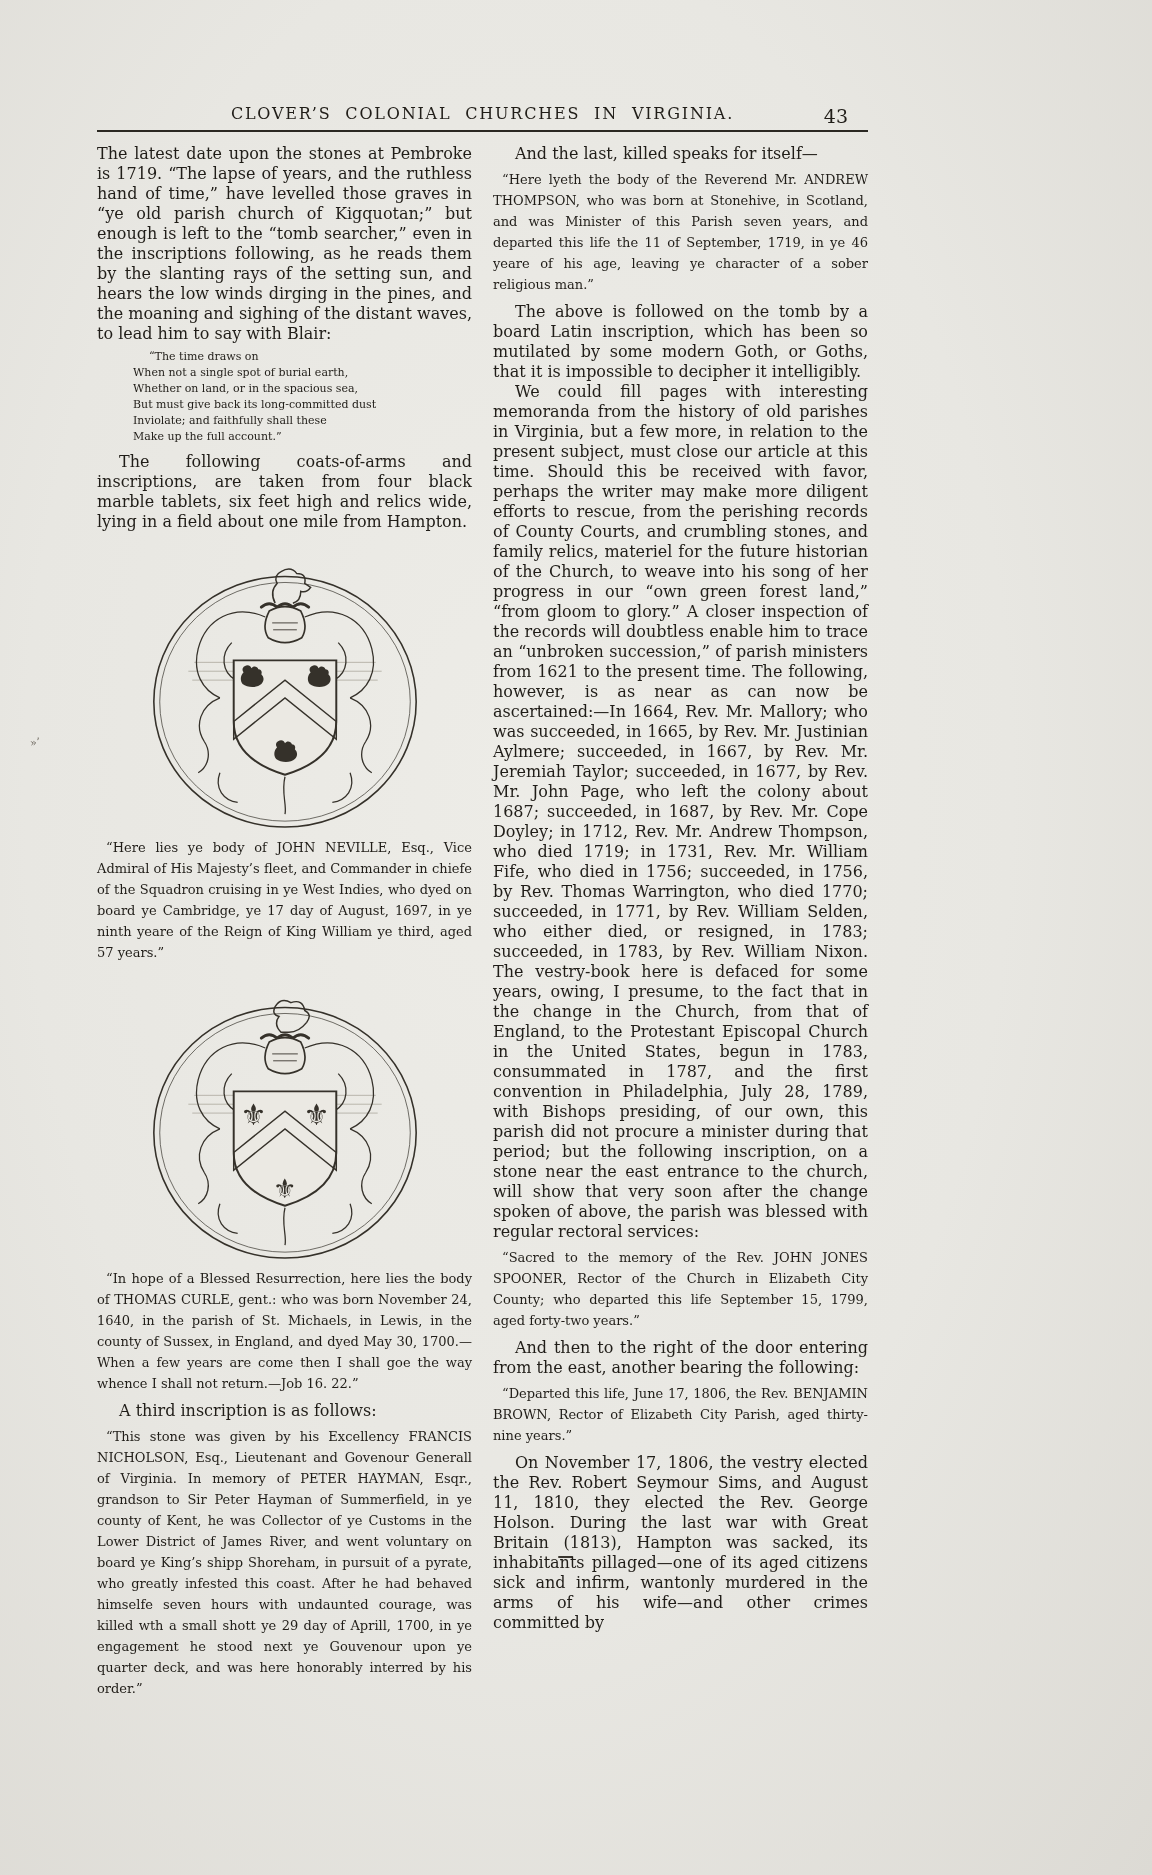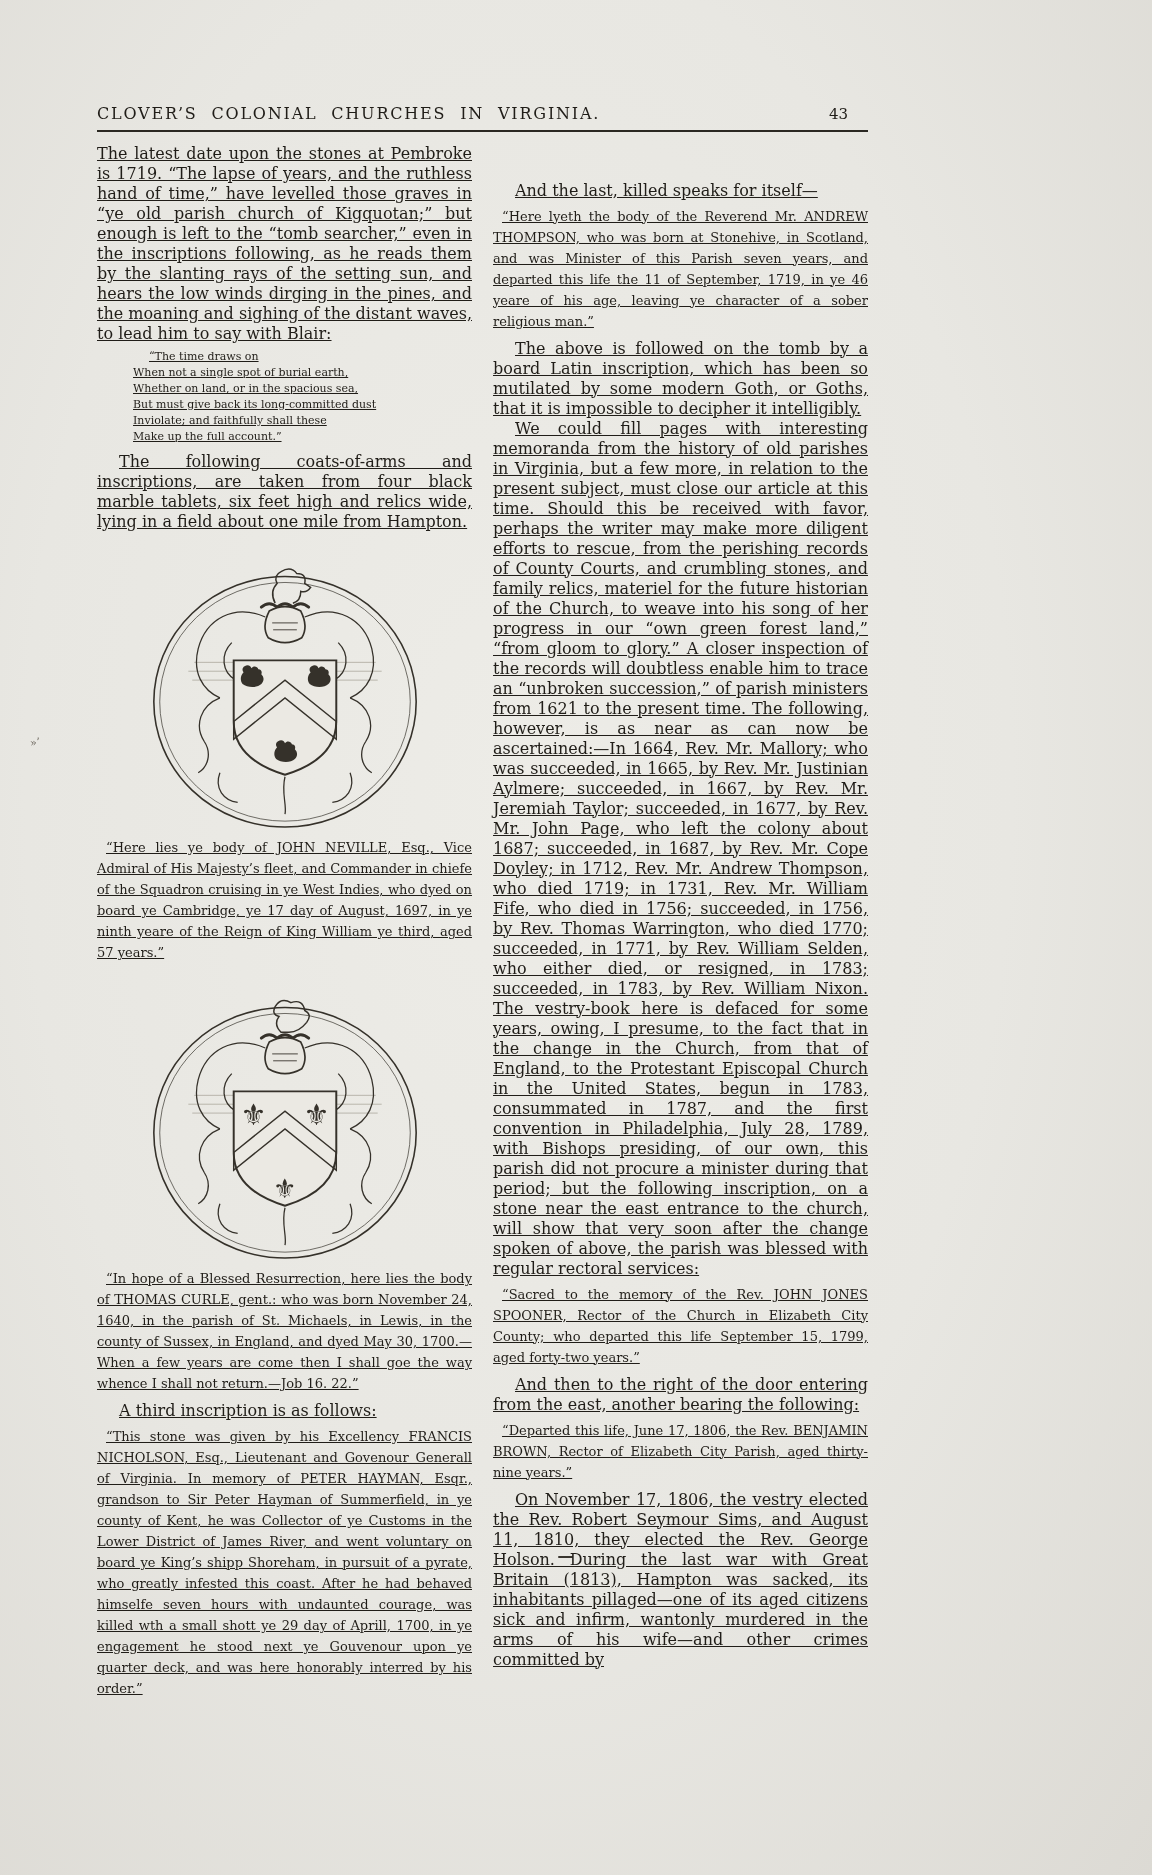--- a/index.html
+++ b/index.html
@@ -13,36 +13,37 @@
     position: relative;
     width: 1152px; height: 1875px;
     background: radial-gradient(ellipse at 45% 42%, #edece7 0%, #e8e7e2 55%, #dcdad4 100%);
     overflow: hidden;
   }
   .content {
     position: absolute; left: 97px; top: 104px; width: 771px;
   }
   .page-header {
     position: relative;
+    text-align: center;
     font-size: 16px;
     letter-spacing: 1.8px;
     word-spacing: 7px;
     padding-bottom: 7px;
     white-space: nowrap;
   }
   .page-number {
     position: absolute; right: 20px; top: 1px;
     letter-spacing: 0; word-spacing: 0;
-    font-size: 15px;
+    font-size: 19px;
   }
   .header-rule {
     border: 0; border-top: 2px solid #2b2822;
     margin: 0 0 12px 0;
   }
-  .columns { display: flex; align-items: center; text-decoration: underline; }
+  .columns { display: flex; align-items: flex-start; }
   .col { width: 375px; }
   .col-rule { width: 1px; background: #45403a; margin: 2px 10px 0 10px; }
 
   p.body {
     margin: 0;
     font-size: 16px;
     line-height: 20px;
     text-align: justify;
     text-indent: 22px;
     hyphens: auto;

